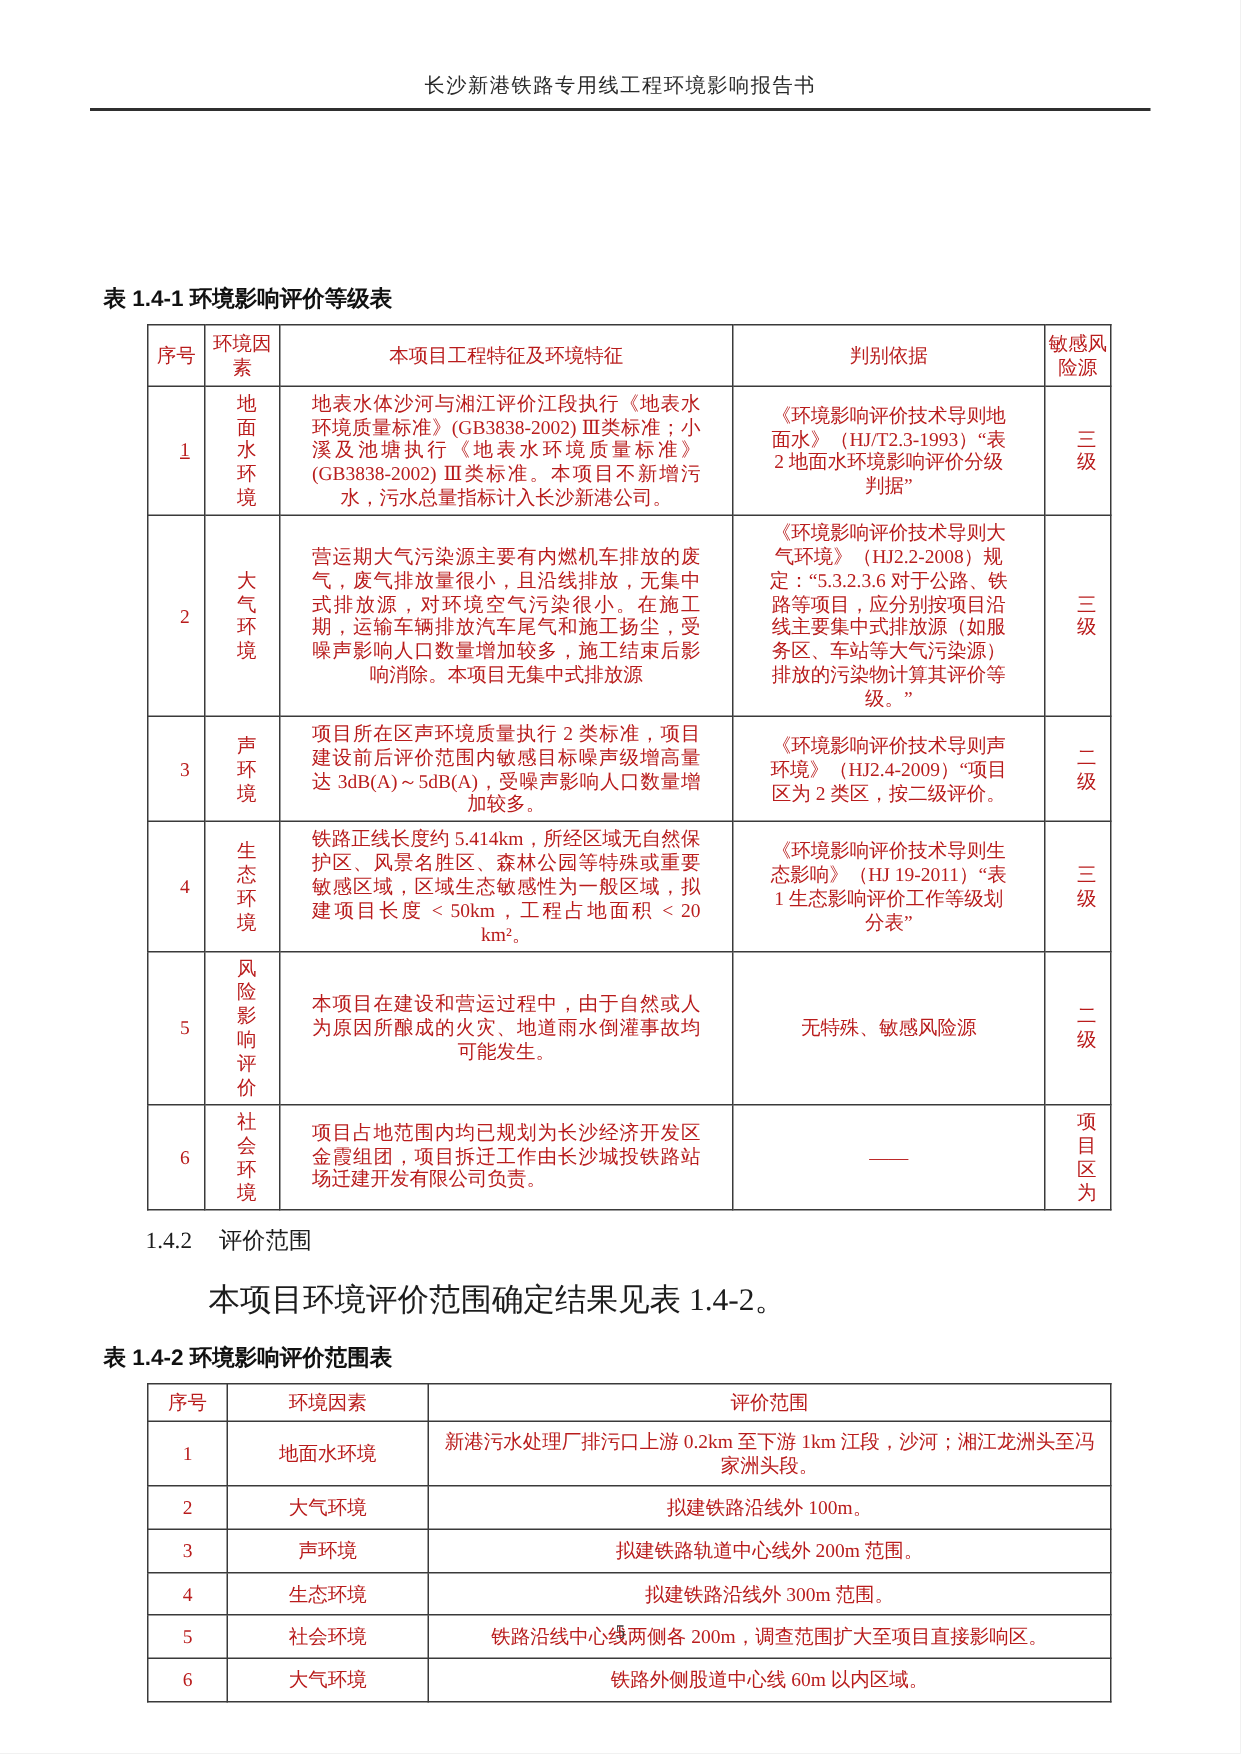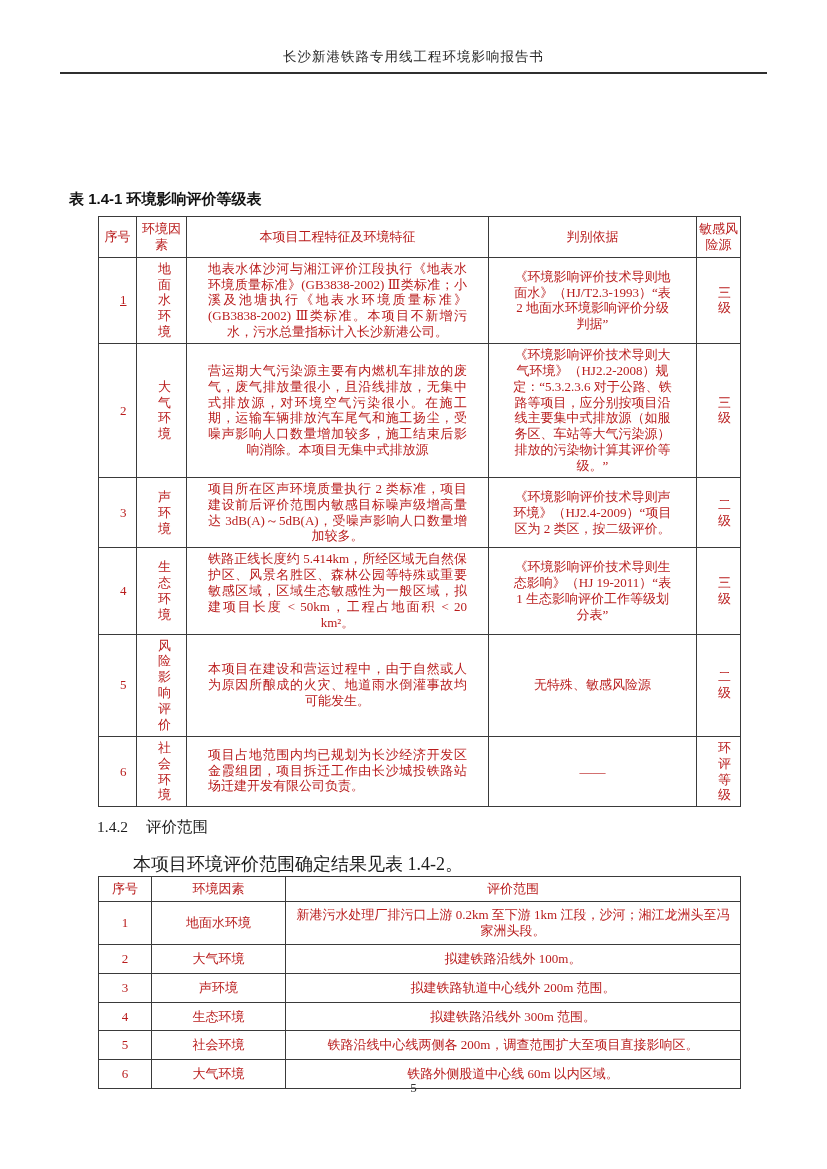--- a/index.html
+++ b/index.html
@@ -71,21 +71,21 @@
   
   .section-heading{
     margin:10px 0 0 97px;
     font-size:15.5px;
     font-weight:normal;
     color:#1c1c1c;
   }
   .section-heading .sec-num{margin-right:18px;}
   .body-para{
     margin:14px 87px 0 97px;
-    font-size:18px;
+    font-size:21px;
     text-indent:2em;
     color:#1c1c1c;
   }
   .page-number{
     position:absolute;
     left:0;right:0;
     top:1080px;
     text-align:center;
     font-size:13px;
     color:#333;
@@ -152,29 +152,30 @@
           <td class="c-factor">风险影响评价</td>
           <td class="c-feature">本项目在建设和营运过程中，由于自然或人为原因所酿成的火灾、地道雨水倒灌事故均可能发生。</td>
           <td class="c-basis">无特殊、敏感风险源</td>
           <td class="c-grade">二级</td>
         </tr>
         <tr>
           <td class="c-no">6</td>
           <td class="c-factor">社会环境</td>
           <td class="c-feature last-left">项目占地范围内均已规划为长沙经济开发区金霞组团，项目拆迁工作由长沙城投铁路站场迁建开发有限公司负责。</td>
           <td class="c-basis">——</td>
-          <td class="c-grade">环评等级</td>
+          <td class="c-grade">项目区为</td>
         </tr>
       </tbody>
   </table>
 
   <h2 class="section-heading"><span class="sec-num">1.4.2</span><span>评价范围</span></h2>
 
   <p class="body-para">本项目环境评价范围确定结果见表 1.4-2。</p>
 
+  <h3 class="table-title title-2">表 1.4-2 环境影响评价范围表</h3>
 
   <table class="doc-table t2">
     <colgroup>
       <col style="width:53px">
         <col style="width:134px">
         <col style="width:455px">
     </colgroup>
     <thead>
       <tr>
         <th>序号</th>

